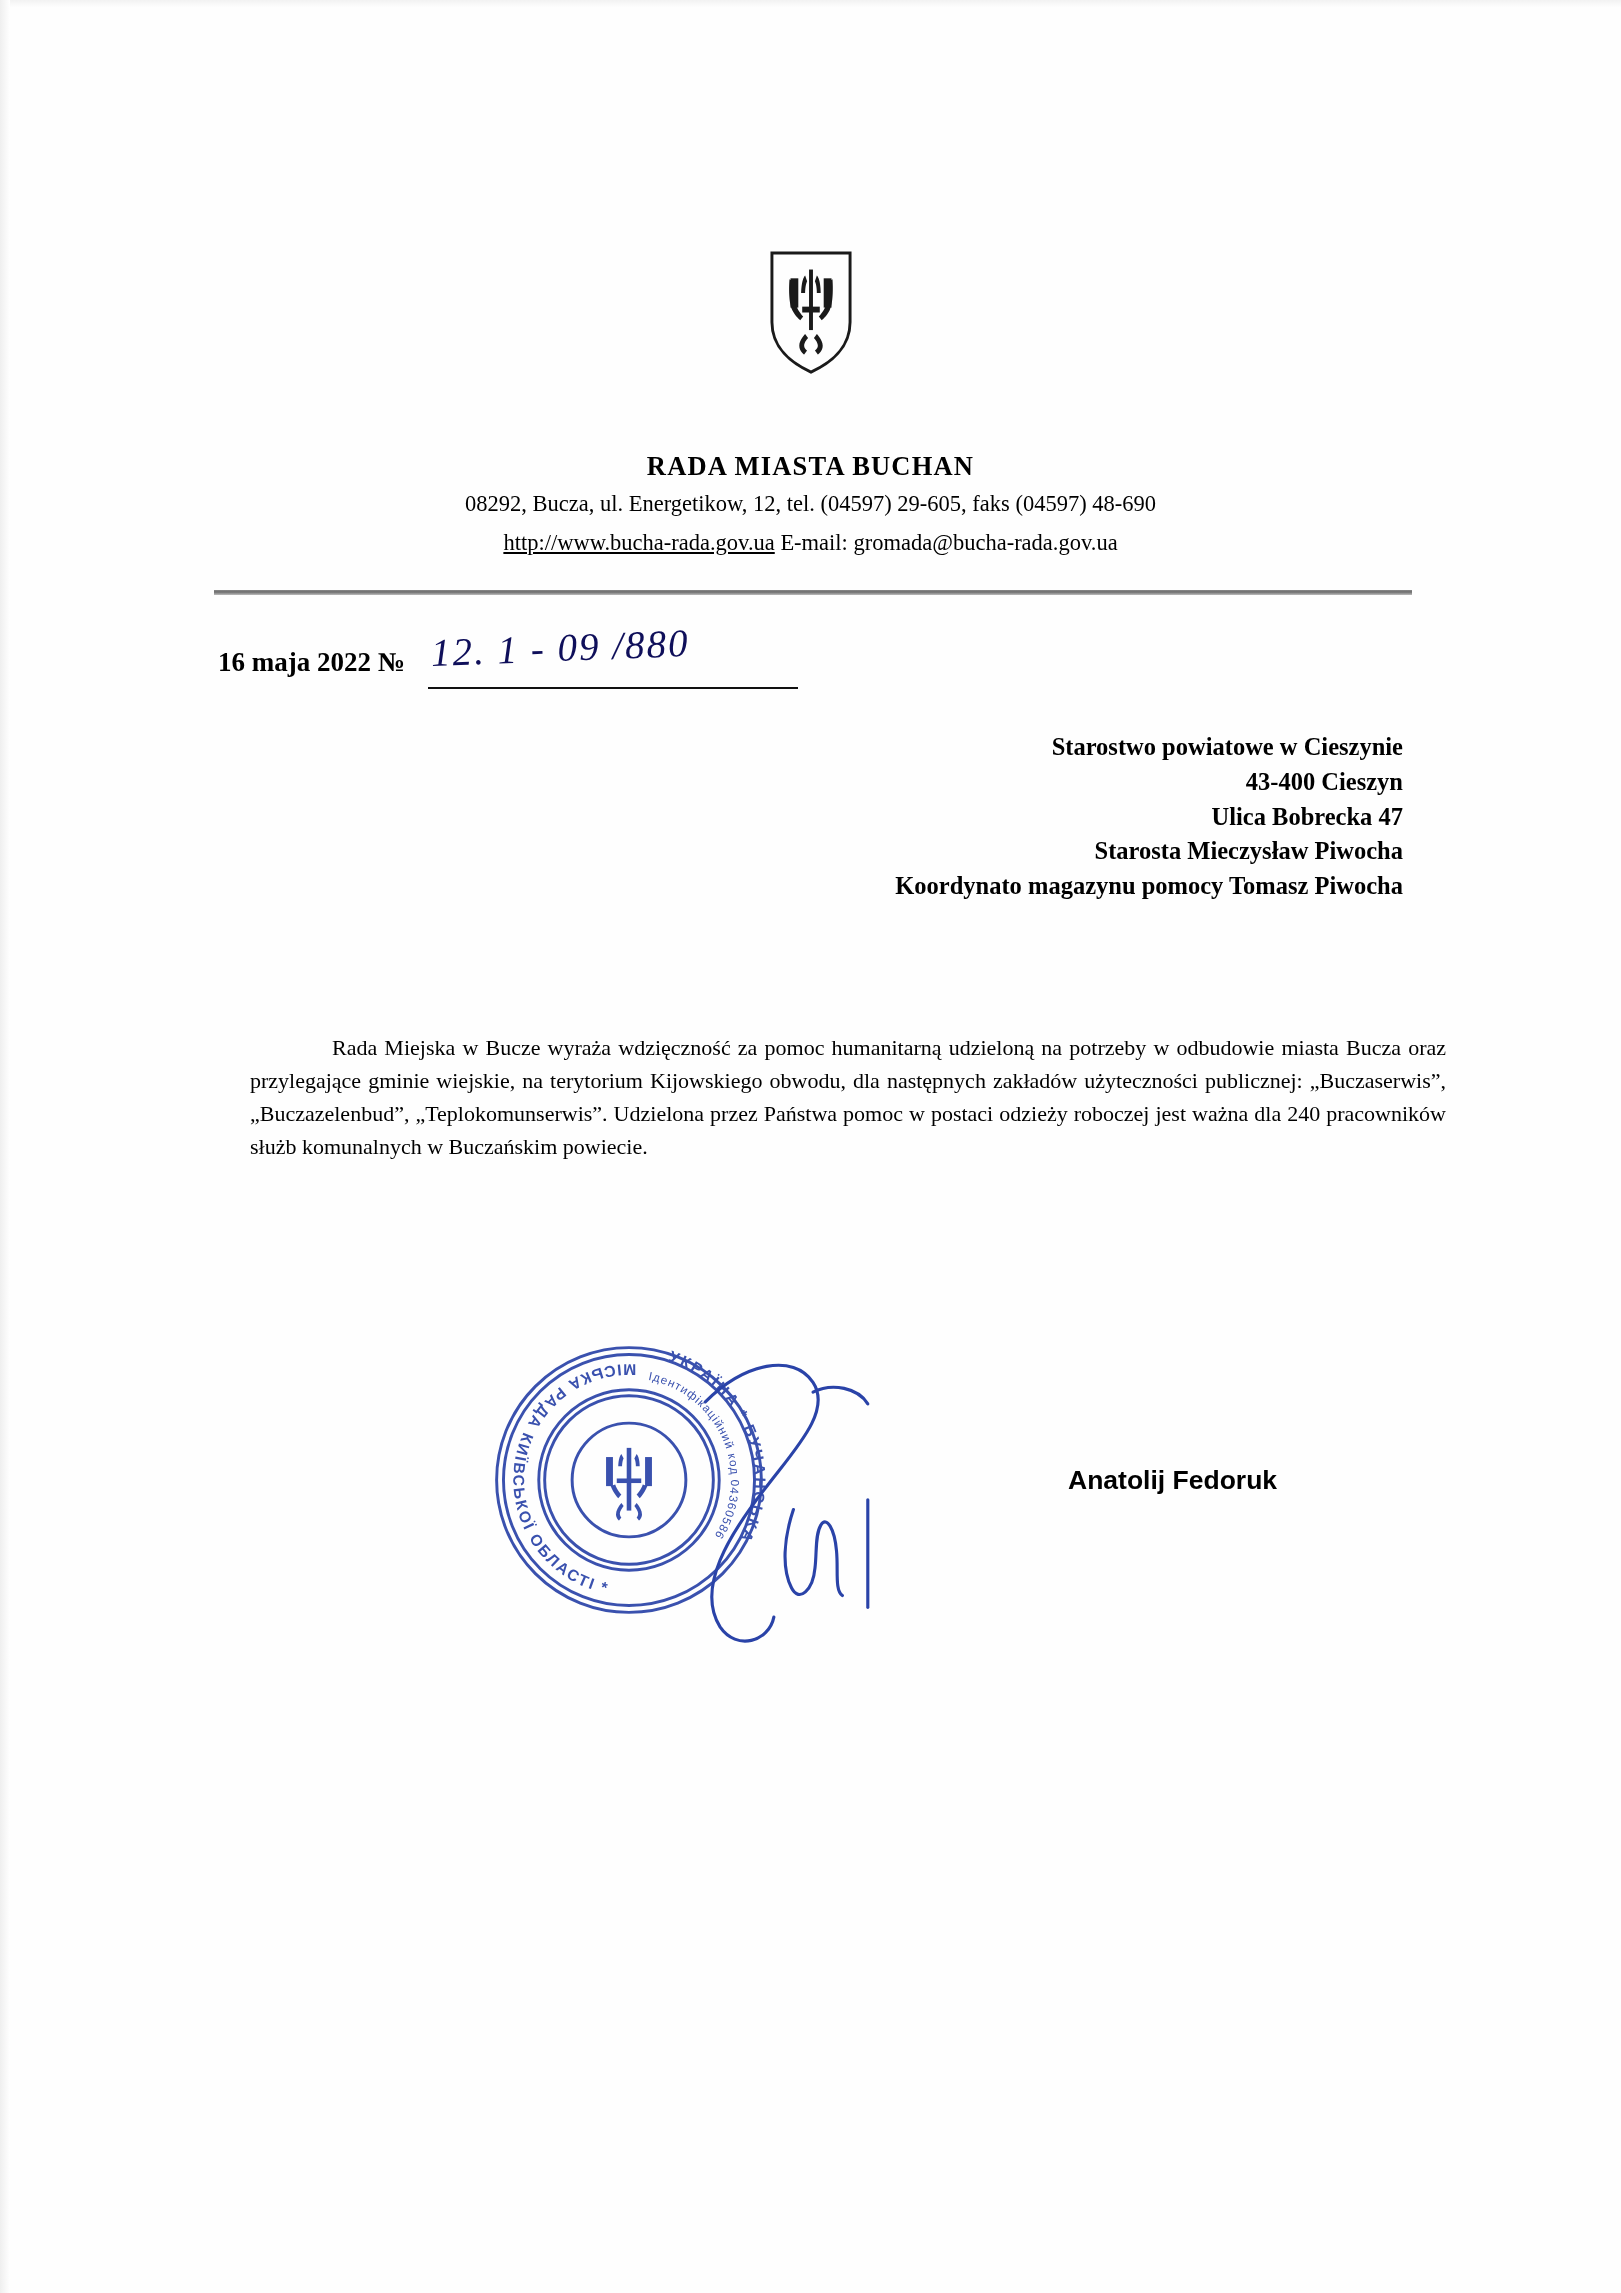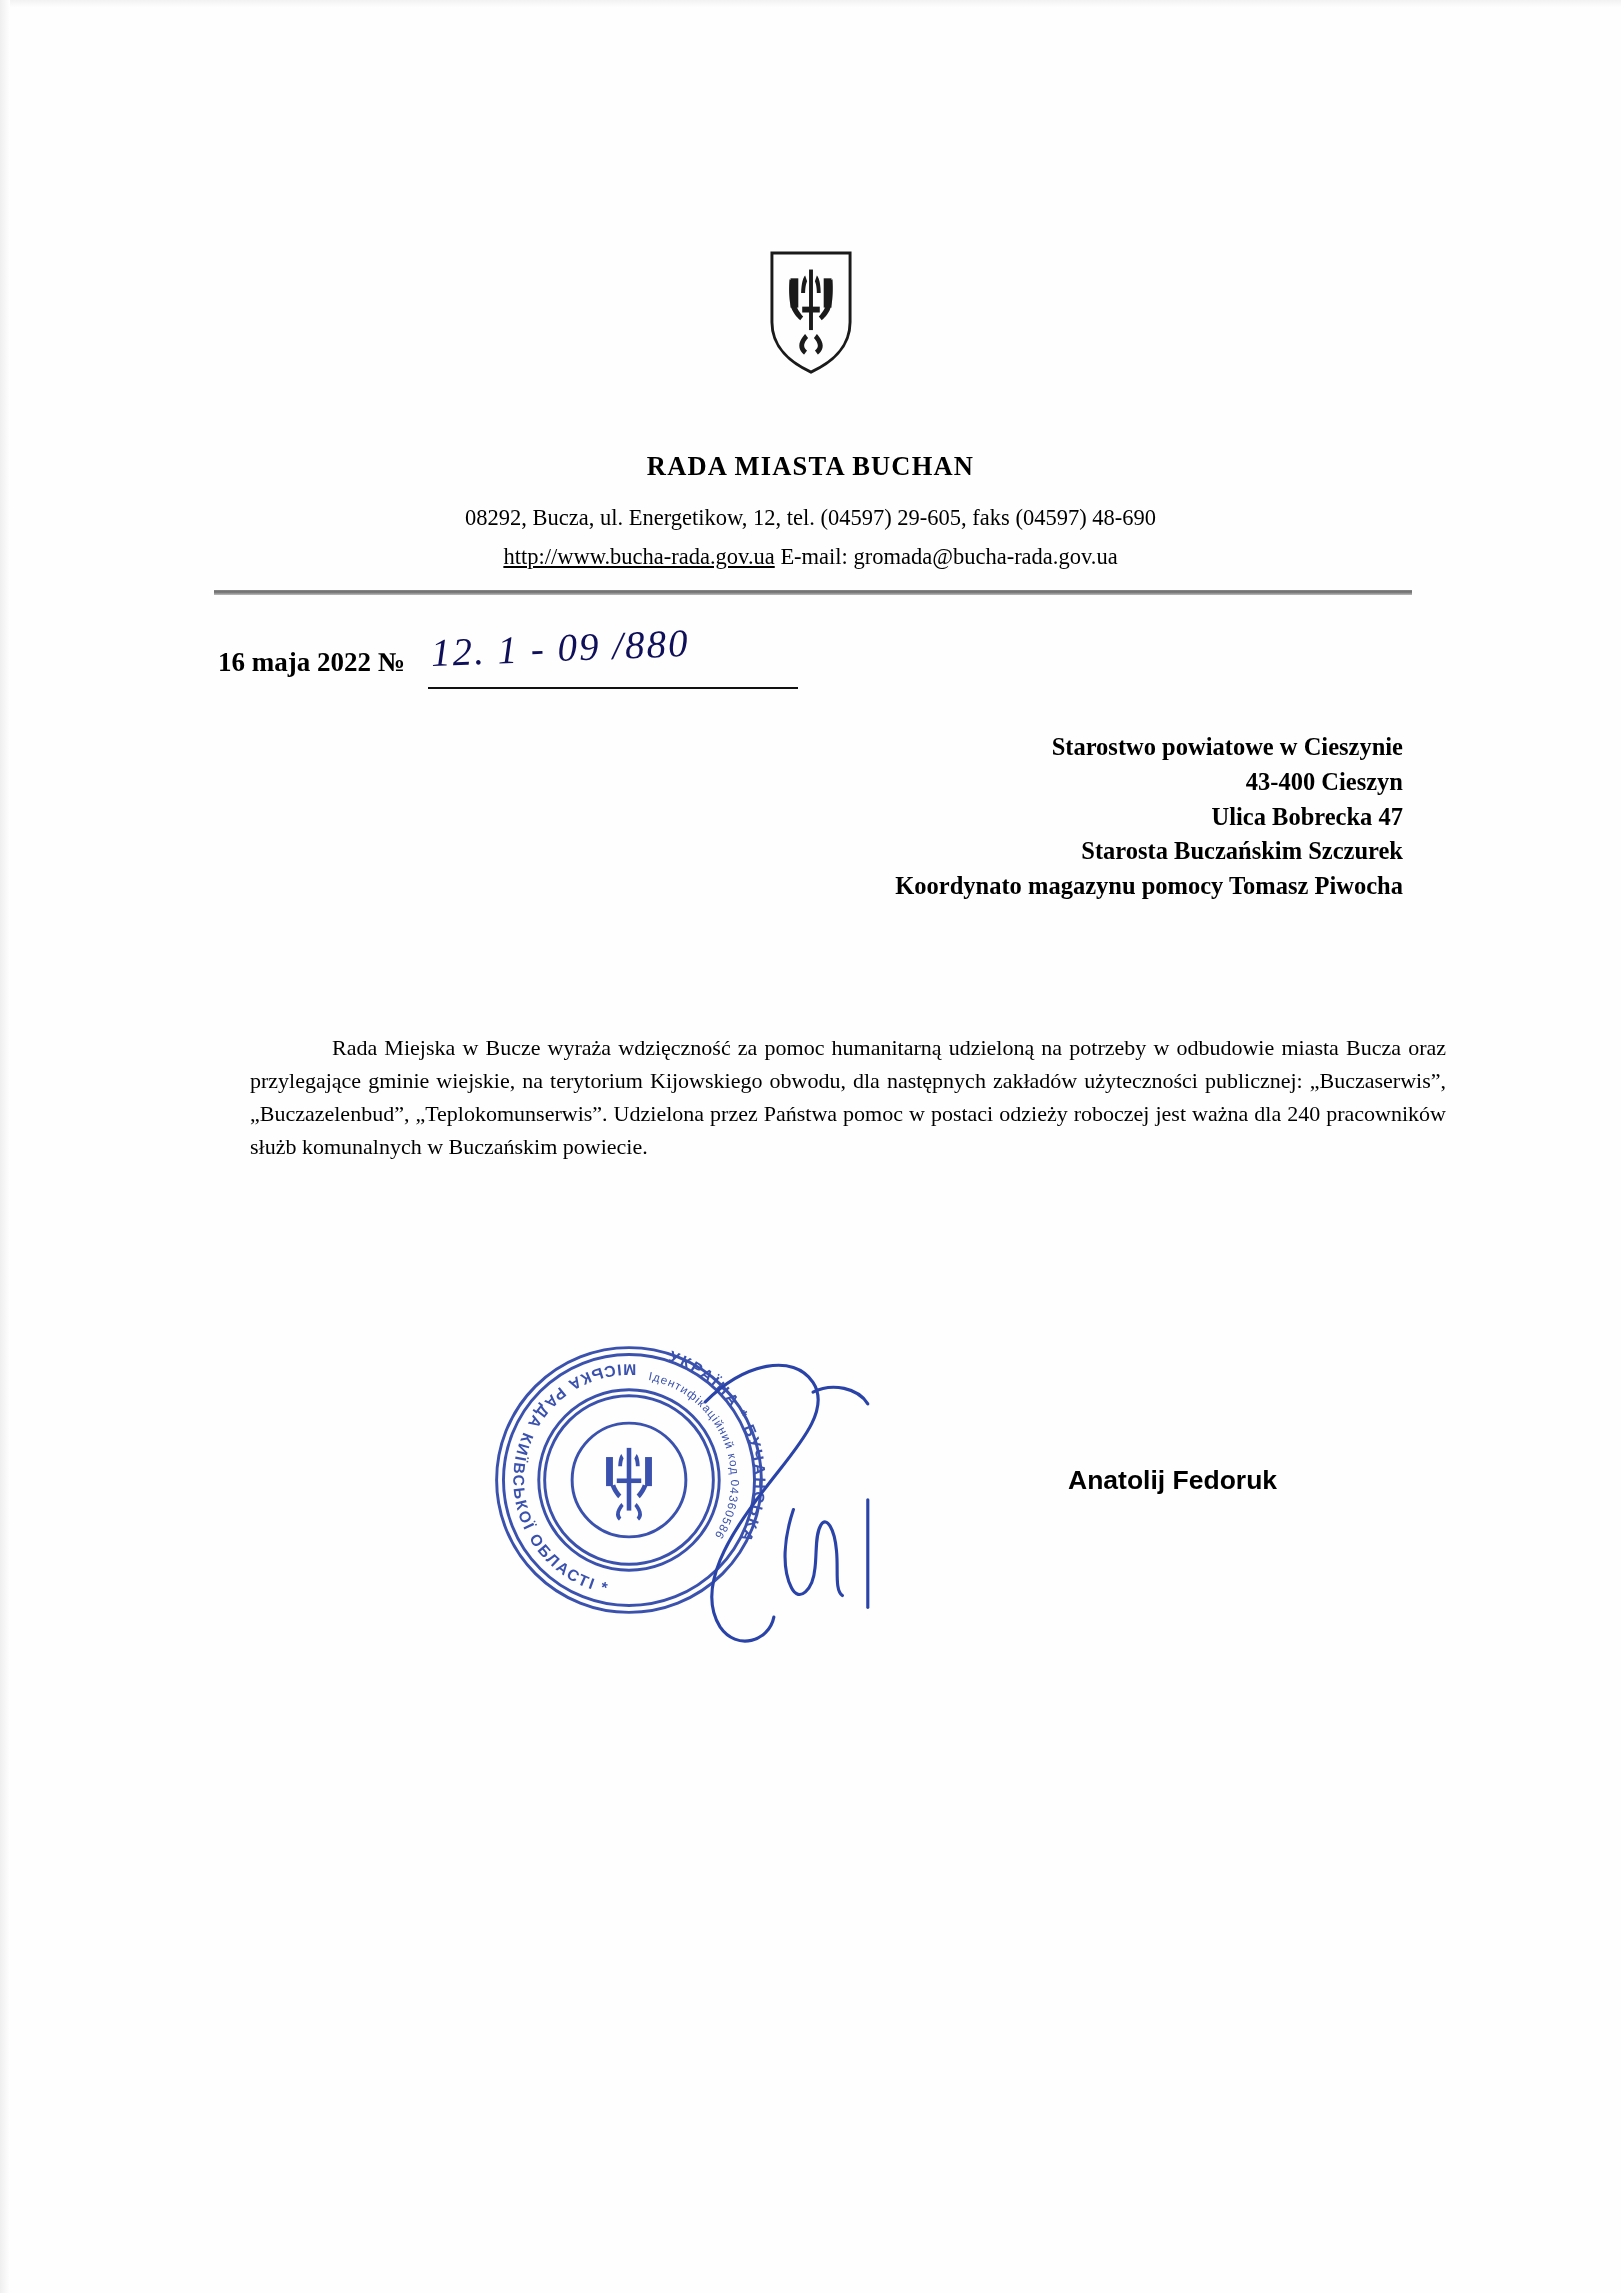--- a/index.html
+++ b/index.html
@@ -47,21 +47,21 @@
   }
   .org-name {
     font-size: 26.5px;
     font-weight: bold;
     letter-spacing: 1.2px;
     font-family: "Liberation Serif", serif;
     text-align: center;
   }
   .org-address {
     font-size: 22.5px;
-    margin-top: 23px;
+    margin-top: 9px;
     font-family: "Liberation Serif", serif;
   }
   .org-web {
     font-size: 22.5px;
     margin-top: 13px;
     font-family: "Liberation Serif", serif;
   }
   .org-web .url {
     text-decoration: underline;
   }
@@ -234,21 +234,21 @@
     <span>16 maja 2022</span>
     <span>№</span>
   </div>
   <div class="doc-number-hand">12. 1 - 09 /880</div>
   <div class="number-underline"></div>
 
   <div class="addressee">
     <div>Starostwo powiatowe w Cieszynie</div>
     <div>43-400 Cieszyn</div>
     <div>Ulica Bobrecka 47</div>
-    <div>Starosta Buczańskim Szczurek</div>
+    <div>Starosta Mieczysław Piwocha</div>
     <div>Koordynato magazynu pomocy Tomasz Piwocha</div>
   </div>
 
   <div class="body-text"><span class="indent"></span><span>Rada Miejska w Bucze wyraża wdzięczność za pomoc humanitarną udzieloną na potrzeby  w odbudowie miasta Bucza oraz przylegające gminie wiejskie, na terytorium Kijowskiego obwodu, dla następnych zakładów użyteczności publicznej: „Buczaserwis”, „Buczazelenbud”, „Teplokomunserwis”. Udzielona przez Państwa pomoc w postaci odzieży roboczej jest ważna dla 240 pracowników służb komunalnych w Buczańskim powiecie.</span></div>
 
   <div class="sig-right">Anatolij Fedoruk</div>
 
   <div class="stamp">
     <svg viewBox="0 0 310 310" width="304" height="304" xmlns="http://www.w3.org/2000/svg">
       <defs>

